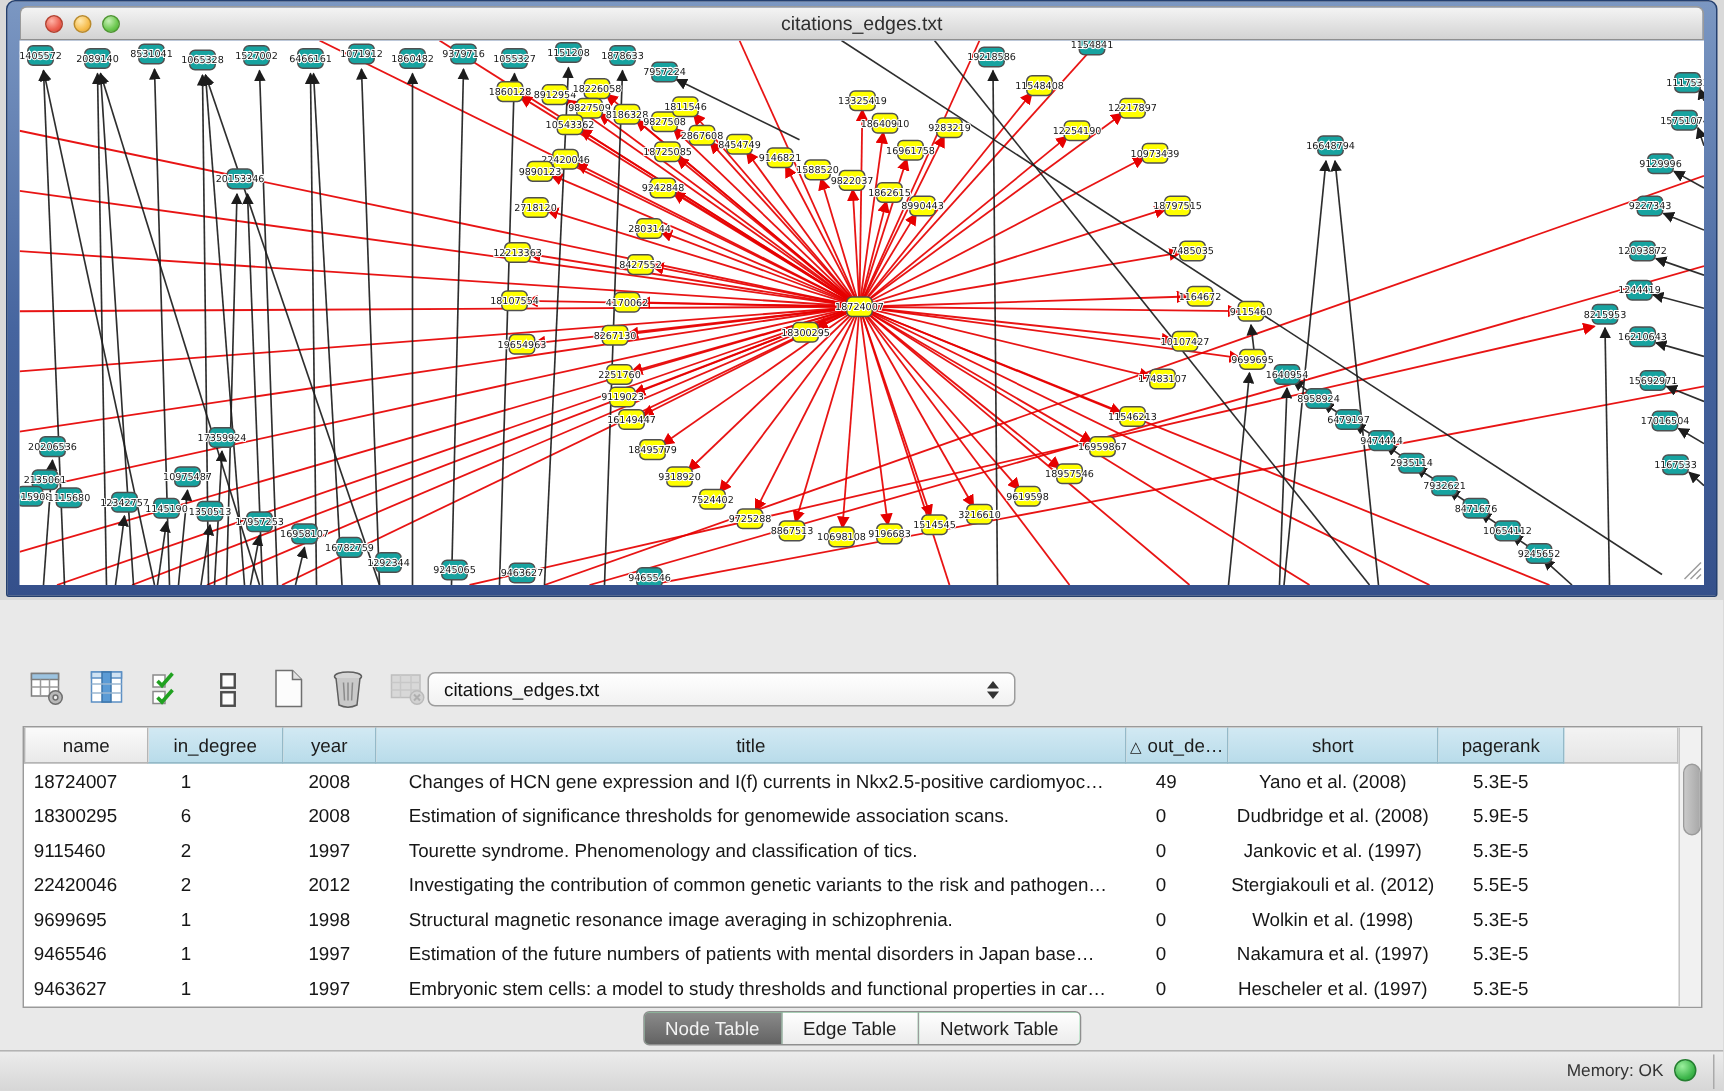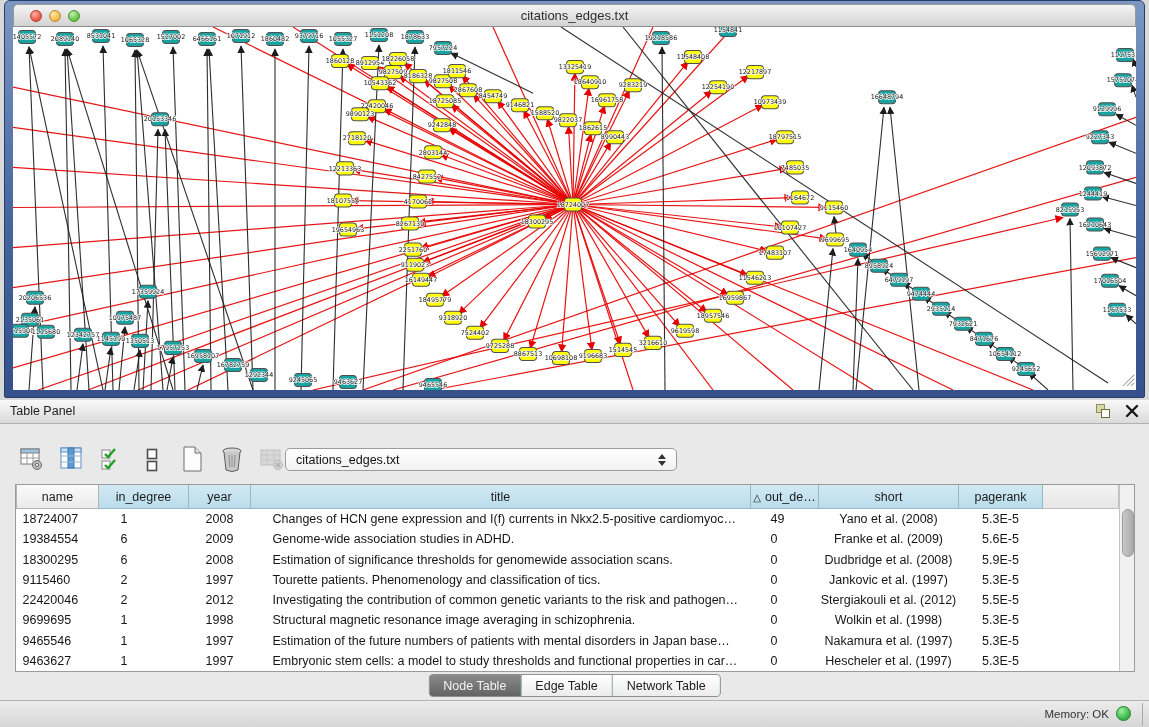--- a/index.html
+++ b/index.html
@@ -695,33 +695,20 @@
         <g stroke="#9a9a9a" stroke-width="1">
           <line x1="1110" y1="358" x2="1121" y2="347"></line>
           <line x1="1114" y1="358" x2="1121" y2="351"></line>
           <line x1="1118" y1="358" x2="1121" y2="355"></line>
         </g>
       </svg>
     </div>
   </div>
 
   <div class="table-panel">
-    <div class="tp-header">
-      <span class="tp-title">Table Panel</span>
-      <span class="tp-icons">
-        <svg width="16" height="15">
-          <rect x="1.5" y="1.5" width="8" height="8" fill="#d9d9a8" stroke="#8f8f5a"></rect>
-          <rect x="6.5" y="6.5" width="8" height="8" fill="#ffffff" stroke="#6e6e3d"></rect>
-        </svg>
-        <svg width="14" height="14">
-          <line x1="2" y1="2" x2="12" y2="12" stroke="#1a1a1a" stroke-width="2.4" stroke-linecap="round"></line>
-          <line x1="12" y1="2" x2="2" y2="12" stroke="#1a1a1a" stroke-width="2.4" stroke-linecap="round"></line>
-        </svg>
-      </span>
-    </div>
 
     <div class="toolbar" id="toolbar">
         <button class="tb-btn">
           <span><svg width="26" height="26">
               <rect x="2" y="3" width="18" height="15" fill="#fff" stroke="#7d7d7d"></rect>
               <rect x="2" y="3" width="18" height="4" fill="#9cc3e0" stroke="#7d7d7d"></rect>
               <line x1="8" y1="7" x2="8" y2="18" stroke="#9a9a9a"></line>
               <line x1="14" y1="7" x2="14" y2="18" stroke="#9a9a9a"></line>
               <line x1="2" y1="12" x2="20" y2="12" stroke="#9a9a9a"></line>
               <circle cx="18" cy="19" r="4.5" fill="#b9b9b9" stroke="#6e6e6e"></circle>
@@ -819,44 +806,34 @@
               <td class="c0">18724007</td>
               <td class="c1">1</td>
               <td class="c2">2008</td>
               <td class="c3">Changes of HCN gene expression and I(f) currents in Nkx2.5-positive cardiomyoc…</td>
               <td class="c4">49</td>
               <td class="c5">Yano et al. (2008)</td>
               <td class="c6">5.3E-5</td>
               <td></td>
             </tr>
             <tr>
-              <td class="c0">19384554</td>
-              <td class="c1">6</td>
-              <td class="c2">2009</td>
-              <td class="c3">Genome-wide association studies in ADHD.</td>
-              <td class="c4">0</td>
-              <td class="c5">Franke et al. (2009)</td>
-              <td class="c6">5.6E-5</td>
-              <td></td>
-            </tr>
-            <tr>
               <td class="c0">18300295</td>
               <td class="c1">6</td>
               <td class="c2">2008</td>
               <td class="c3">Estimation of significance thresholds for genomewide association scans.</td>
               <td class="c4">0</td>
               <td class="c5">Dudbridge et al. (2008)</td>
               <td class="c6">5.9E-5</td>
               <td></td>
             </tr>
             <tr>
               <td class="c0">9115460</td>
               <td class="c1">2</td>
               <td class="c2">1997</td>
-              <td class="c3">Tourette patients. Phenomenology and classification of tics.</td>
+              <td class="c3">Tourette syndrome. Phenomenology and classification of tics.</td>
               <td class="c4">0</td>
               <td class="c5">Jankovic et al. (1997)</td>
               <td class="c6">5.3E-5</td>
               <td></td>
             </tr>
             <tr>
               <td class="c0">22420046</td>
               <td class="c1">2</td>
               <td class="c2">2012</td>
               <td class="c3">Investigating the contribution of common genetic variants to the risk and pathogen…</td>

